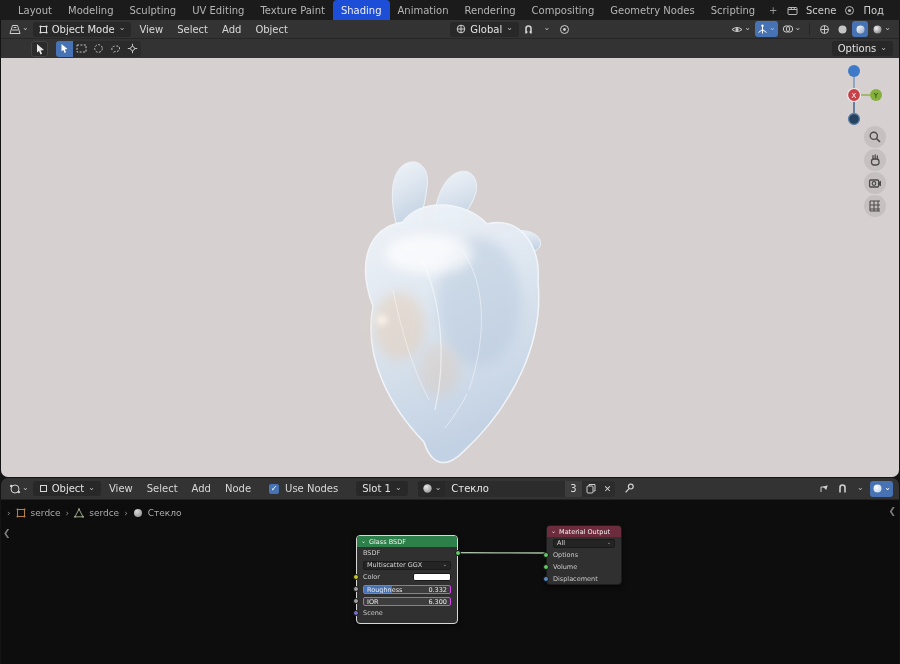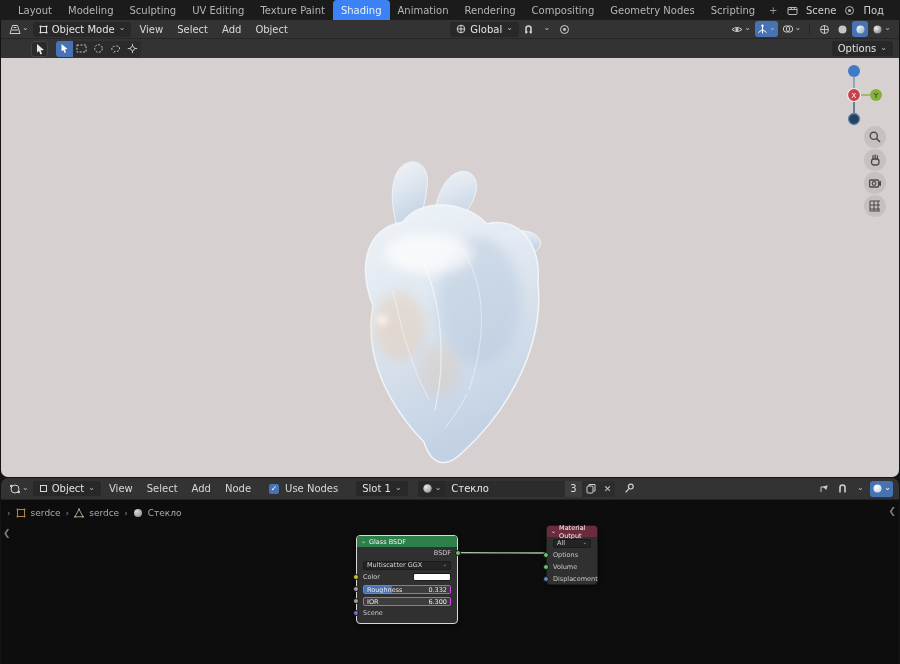--- a/index.html
+++ b/index.html
@@ -5,21 +5,21 @@
   * { margin:0; padding:0; box-sizing:border-box; }
   html,body { width:900px; height:664px; overflow:hidden; background:#0d0d0d;
               font-family:"DejaVu Sans", sans-serif; -webkit-font-smoothing:antialiased; }
   .app { position:relative; width:900px; height:664px; background:#141414; }
 
   
   .topbar { position:absolute; left:0; top:0; width:900px; height:20px;
             background:#1b1b1b; display:flex; align-items:center; font-size:10px; color:#bdbdbd; }
   .tabs { display:flex; align-items:stretch; height:20px; margin-left:10px; }
   .tab { display:flex; align-items:center; padding:0 8px; cursor:default; color:#b5b5b5;text-align:right; }
-  .tab.active { background:#3b82f6; color:#f0f0f0; border-radius:4px 4px 0 0; }
+  .tab.active { background:#1d4ed8; color:#f0f0f0; border-radius:4px 4px 0 0; }
   .tab.add { color:#9a9a9a; padding:0 6px; }
   .topbar-right { margin-left:auto; display:flex; align-items:center; gap:4px; padding-right:12px; color:#cfcfcf; }
   .ticon { display:inline-flex; align-items:center; }
   .tb-field { display:flex; align-items:center; gap:3px; padding:0 4px; height:16px; }
 
   
   .vp-block { position:absolute; left:1px; top:20px; width:898px; height:457px;
               border-radius:0 0 7px 7px; overflow:hidden; background:#333333; }
   .shader-block { position:absolute; left:1px; top:478px; width:898px; height:186px;
                   border-radius:7px 7px 0 0; overflow:hidden; background:#0d0d0d; }
@@ -66,21 +66,21 @@
 
   .node { position:absolute; background:#303030; border:1px solid #1c1c1c; border-radius:4px;
           font-size:6.5px; color:#cccccc; box-shadow:0 2px 5px rgba(0,0,0,0.5); }
   .node.active { border-color:#d8d8d8; }
   .node-header { height:11px; display:flex; align-items:center; gap:3px; padding:0 4px;
                  border-radius:3px 3px 0 0; color:#f2f2f2; }
   .gh { background:#2d8049; }
   .mh { background:#6d2c3e; }
   .nh-chev { font-size:6px; color:#e8e8e8; transform:translateY(-1px); }
   .nrow { position:relative; height:12px; display:flex; align-items:center; padding:0 6px; }
-  .nrow.right { justify-content:flex-end; }
+  .nrow.right { justify-content:flex-start; }
   .nfield { flex:1; display:flex; align-items:center; justify-content:space-between; height:9px;
             background:#242424; border:1px solid #1a1a1a; border-radius:2px; padding:0 3px; color:#d6d6d6; }
   .nfield .chev { font-size:5px; }
   .socket { position:absolute; top:50%; width:6px; height:6px; border-radius:50%;
             border:1px solid #141414; transform:translateY(-50%); }
   .socket.in { left:-4px; } .socket.out { right:-4px; }
   .s-green { background:#63c763; } .s-yellow { background:#c7c729; }
   .s-gray { background:#a1a1a1; } .s-purple { background:#7070c7; } .s-blue { background:#598ac7; }
   .slider { position:relative; flex:1; height:9px; background:#3d3d3d; border:1px solid #d946ef;
             border-radius:2px; overflow:hidden; }
@@ -545,21 +545,21 @@
             <span class="sl-label">IOR</span>
             <span class="sl-val">6.300</span>
           </span>
         </div>
         <div class="nrow">
           <span class="socket in s-purple"></span>
           <span class="nlabel">Scene</span>
         </div>
       </div>
 
-      <div class="node" style="left:545px; top:25px; width:52px; height:60px;">
+      <div class="node" style="left:545px; top:25px; width:76px; height:60px;">
         <div class="node-header mh">
           <span class="nh-chev">⌄</span>
           <span>Material Output</span>
         </div>
         <div class="nrow">
           <span class="nfield">
             <span>All</span>
             <span class="chev">⌄</span>
           </span>
         </div>

